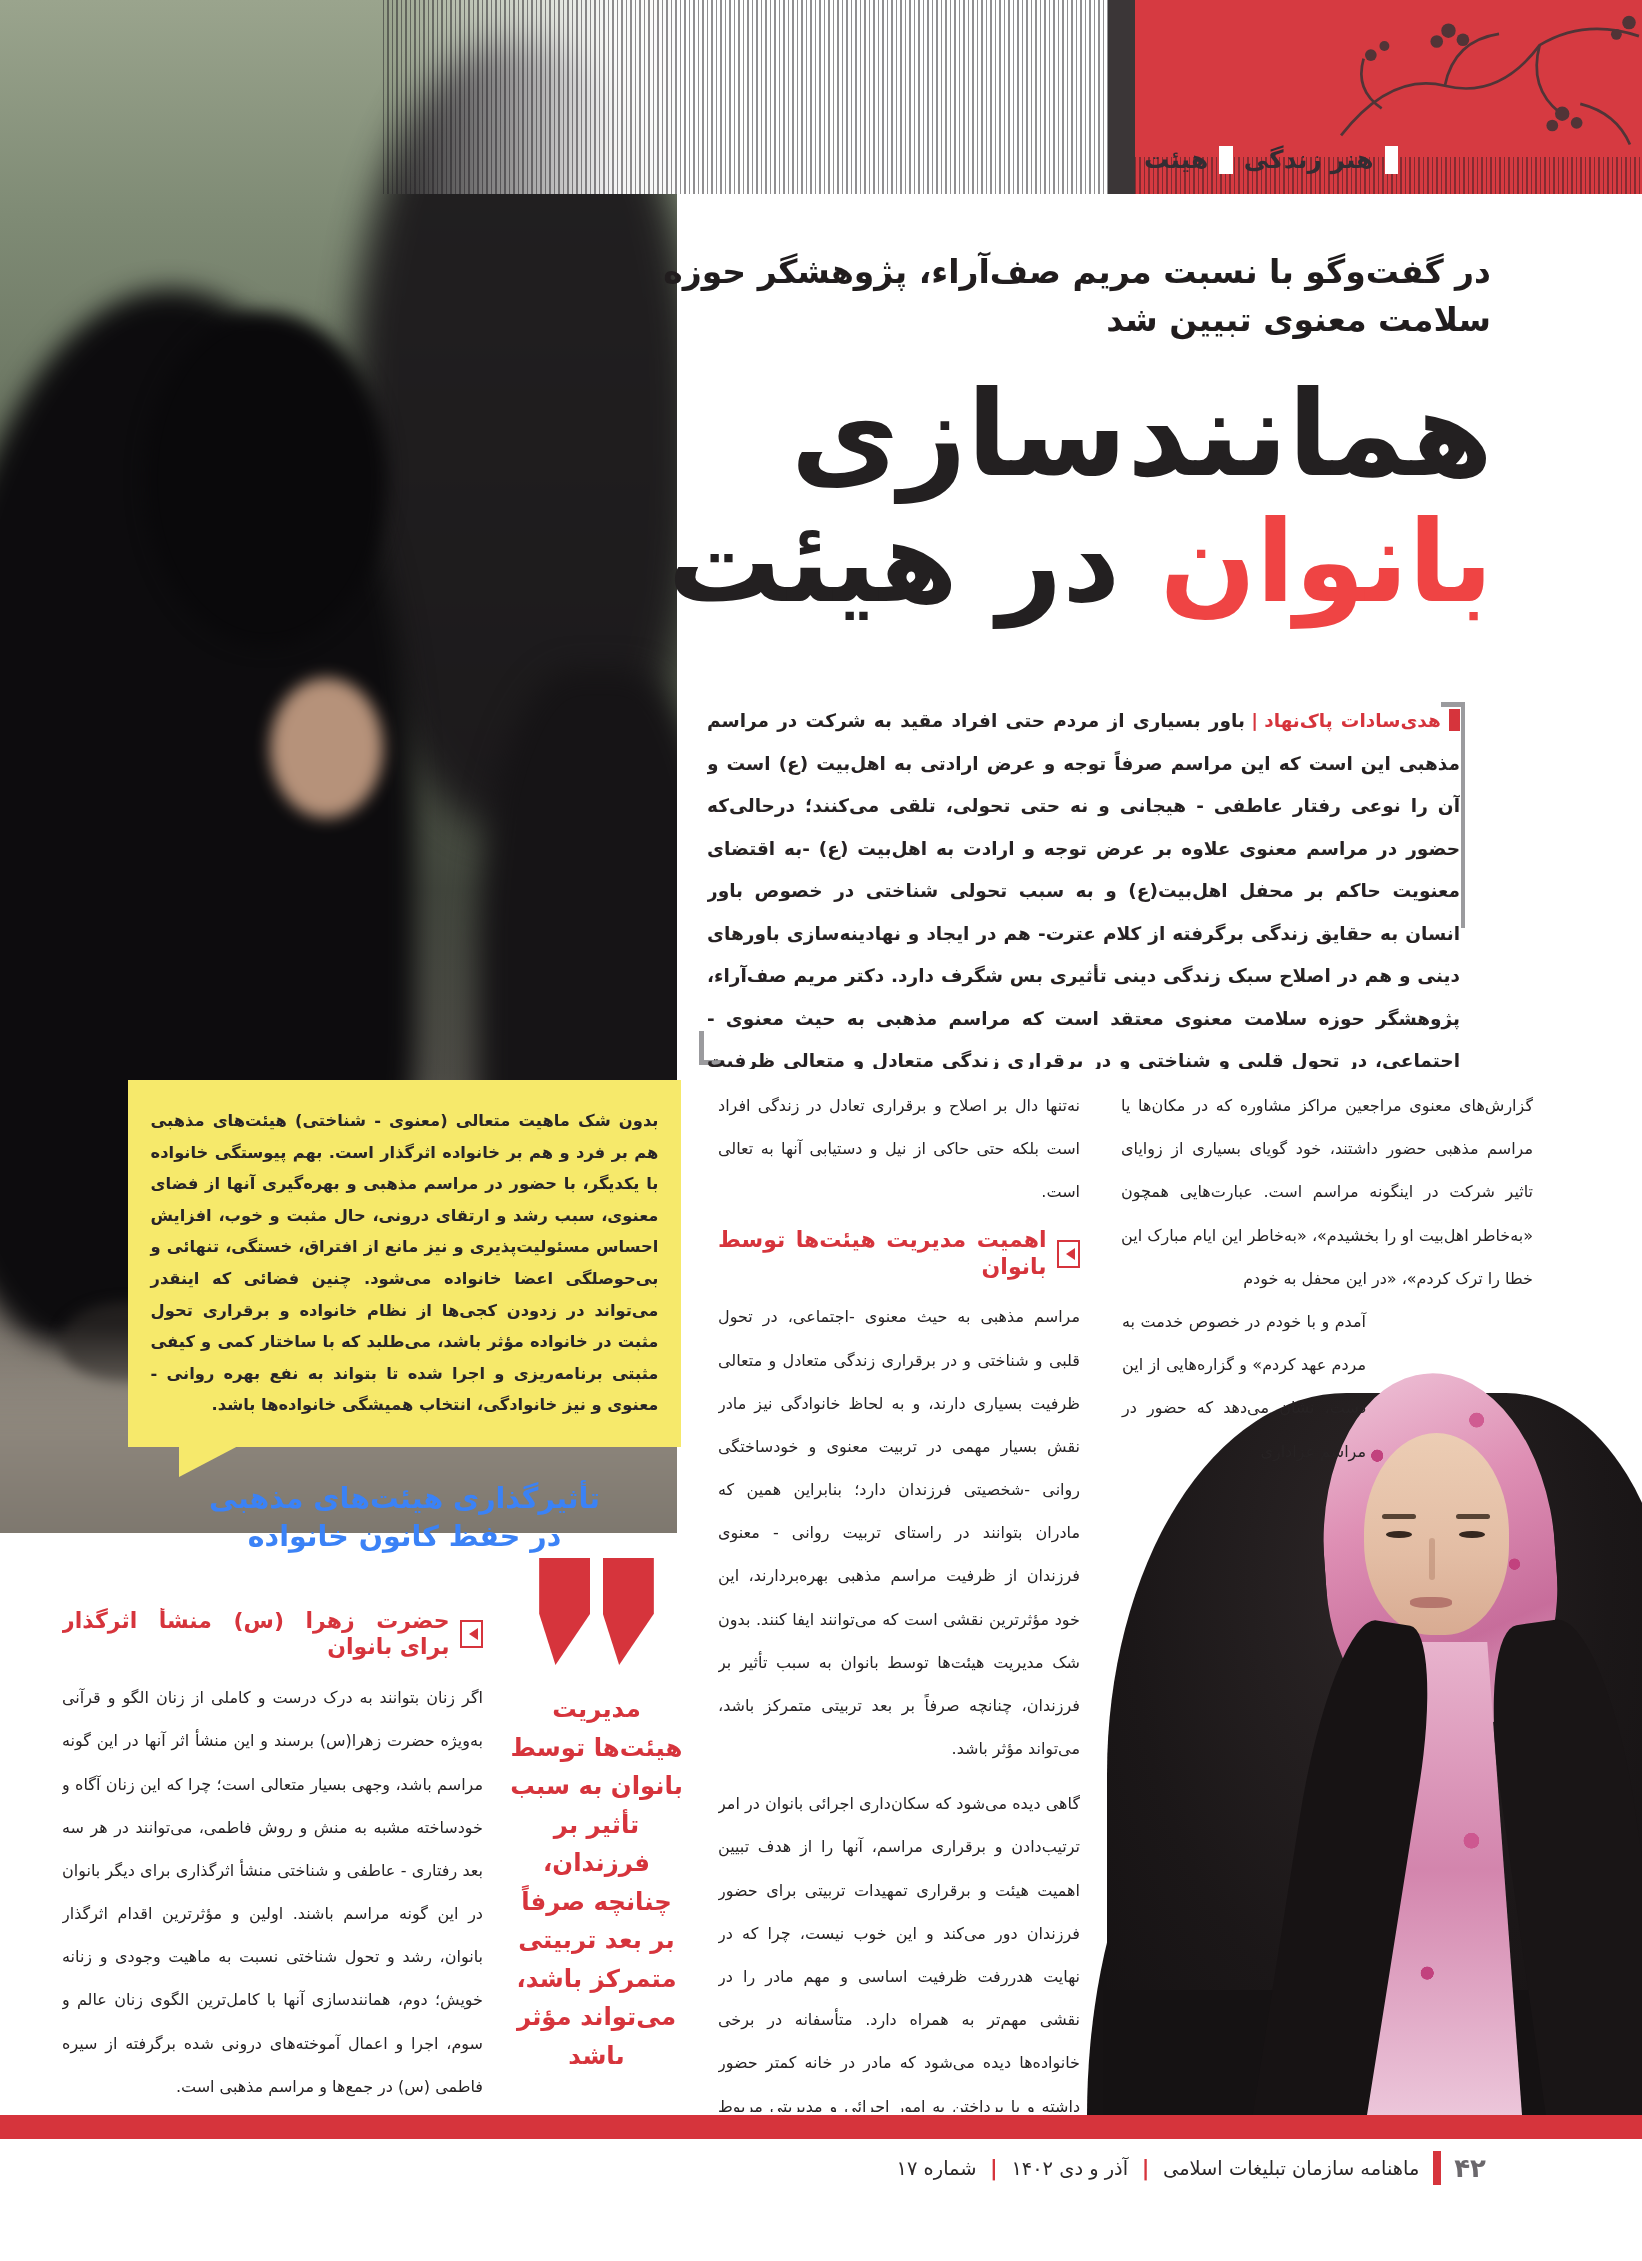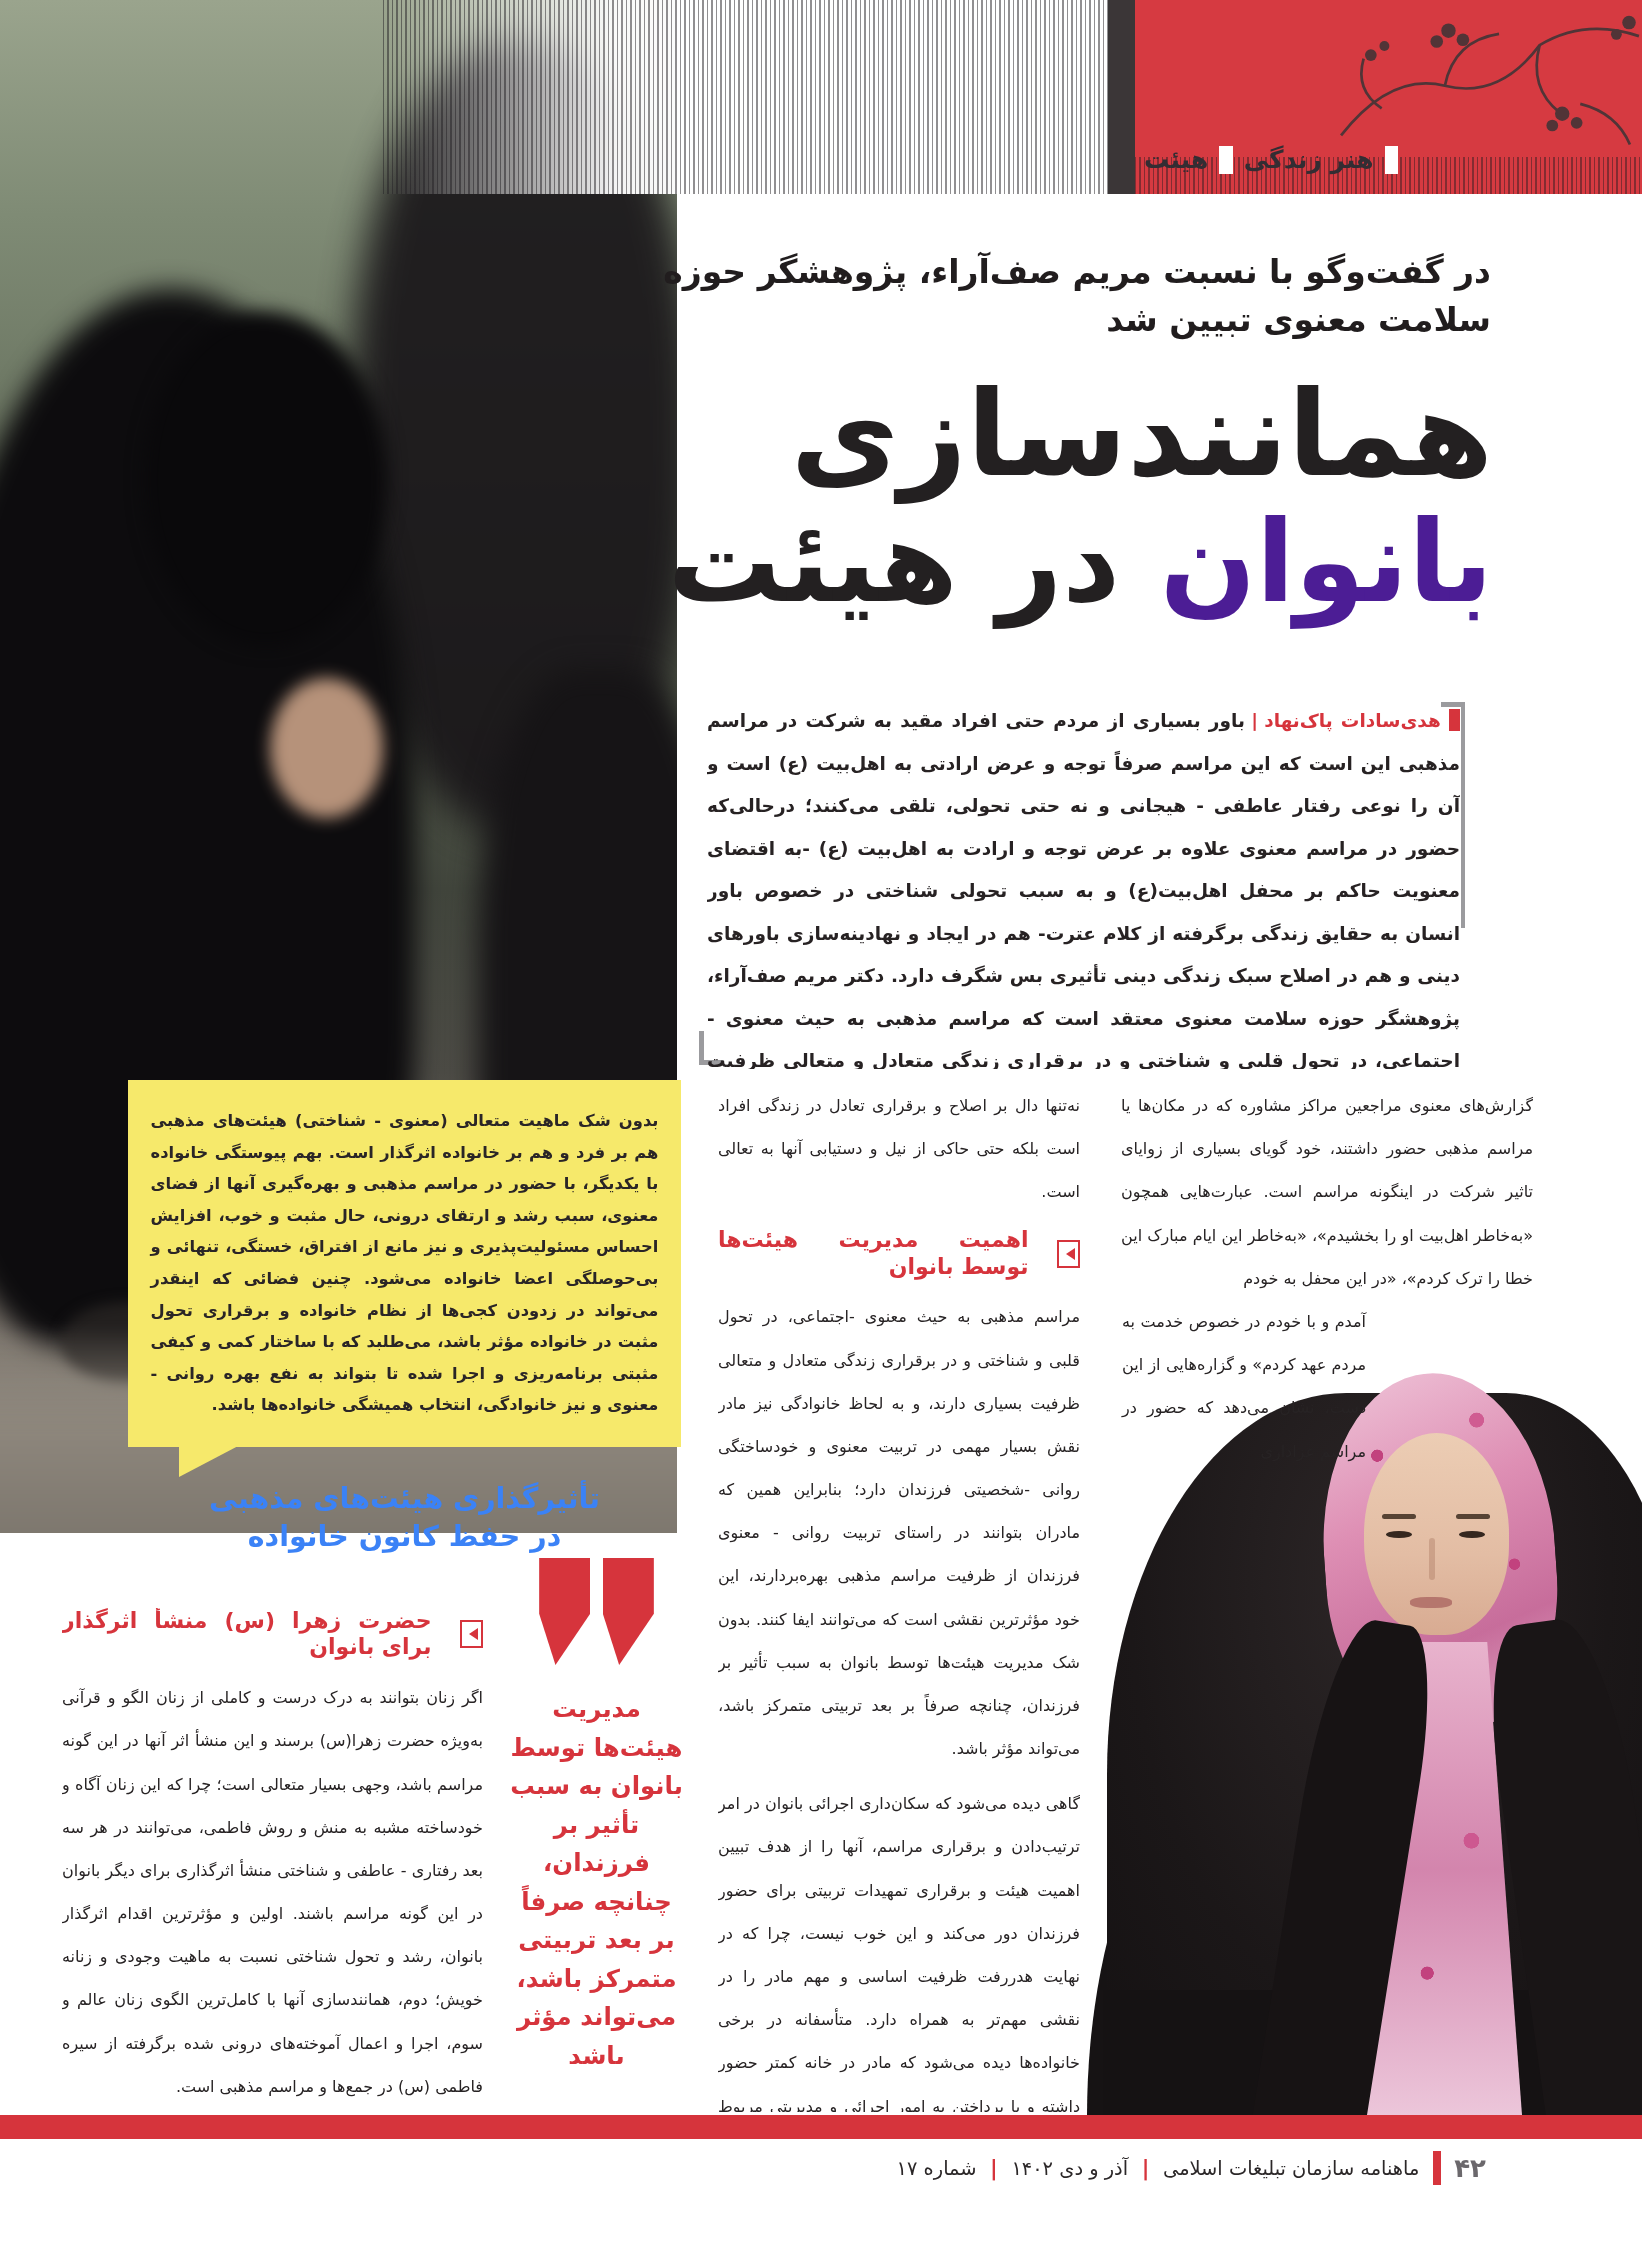--- a/index.html
+++ b/index.html
@@ -34,40 +34,40 @@
   .section-label { position:absolute; left:9px; bottom:20px; display:flex; direction:rtl; align-items:center; gap:11px;
     color:#332d33; font-weight:bold; font-size:25px; }
   .white-sq { width:13.6px; height:28px; background:#ffffff; flex:0 0 auto; }
   
   .kicker { position:absolute; right:151px; top:248px; width:950px; text-align:right;
     font-weight:bold; font-size:33px; line-height:1.45; color:#211d1e; }
   .headline { position:absolute; right:149px; top:374px; width:1131px; text-align:right;
     font-weight:bold; color:#232021; line-height:1.02; }
   .headline .l1 { font-size:118px; }
   .headline .l2 { font-size:113px; margin-top:11px; }
-  .headline .red { color:#4c1d95; }
+  .headline .red { color:#ef4444; }
   
   .lead-wrap { position:absolute; right:182px; top:700px; width:753px; max-height:369px; overflow:hidden; }
   .lead { direction:rtl; text-align:justify; font-size:18.5px; font-weight:bold; line-height:2.3; color:#272223; }
   .byline-sq { display:inline-block; width:11px; height:22px; background:#d6343c; margin-left:8.1px; vertical-align:-3.6px; }
   .byline { color:#d6343c; }
   .byline-sep { color:#d6343c; padding:0 6.3px; }
   .lead-bracket-r, .lead-bracket-r-cap, .lead-bracket-l, .lead-bracket-l-cap { position:absolute; background:#9b9b9e; }
   .lead-bracket-r { right:177px; top:702px; width:4.5px; height:226px; }
   .lead-bracket-r-cap { right:177px; top:702px; width:24.4px; height:4.5px; }
   .lead-bracket-l { left:700px; top:1031px; width:4.5px; height:33px; }
   .lead-bracket-l-cap { left:700px; top:1060px; width:24.4px; height:4.5px; }
   
   .col { position:absolute; direction:rtl; text-align:justify; font-size:16px; line-height:2.7; color:#272324; overflow:hidden; }
   .col p { margin-bottom:11.8px; }
   .col-right { right:109px; top:1084px; width:412px; max-height:511px; }
   .col-right .wrap-b { display:block; width:244px; margin-right:167px; }
   .col-mid { right:562px; top:1084px; width:362px; max-height:1028px; }
   .col-left { right:1159px; top:1608px; width:421px; max-height:504px; }
-  .subhead { display:flex; direction:rtl; align-items:center; gap:28px; color:#d6343c; font-weight:bold;
+  .subhead { display:flex; direction:rtl; align-items:center; gap:10px; color:#d6343c; font-weight:bold;
     font-size:22px; line-height:1.2; margin:13.6px 0 15.4px; }
   .col-left .subhead { margin-top:0; }
   .red-bracket-box { flex:0 0 auto; width:23.5px; height:28px; border:2.7px solid #d6343c; display:flex; align-items:center; justify-content:flex-start; padding-right:2.7px; }
   .red-bracket-glyph { width:0; height:0; border-top:6.8px solid transparent; border-bottom:6.8px solid transparent; border-right:9px solid #d6343c; }
   
   .yellow-box { position:absolute; left:129px; top:1080px; width:553px; height:367px; background:#f6e96b;
     padding:25px 22.6px; direction:rtl; text-align:justify; font-weight:bold; font-size:16.3px; line-height:1.94; color:#2a2526; overflow:hidden; }
   .yellow-tail { position:absolute; left:180px; top:1445px; width:0; height:0;
     border-top:32px solid #f6e96b; border-right:61px solid transparent; }
   .yellow-caption { position:absolute; left:129px; top:1480px; width:553px; text-align:center;

